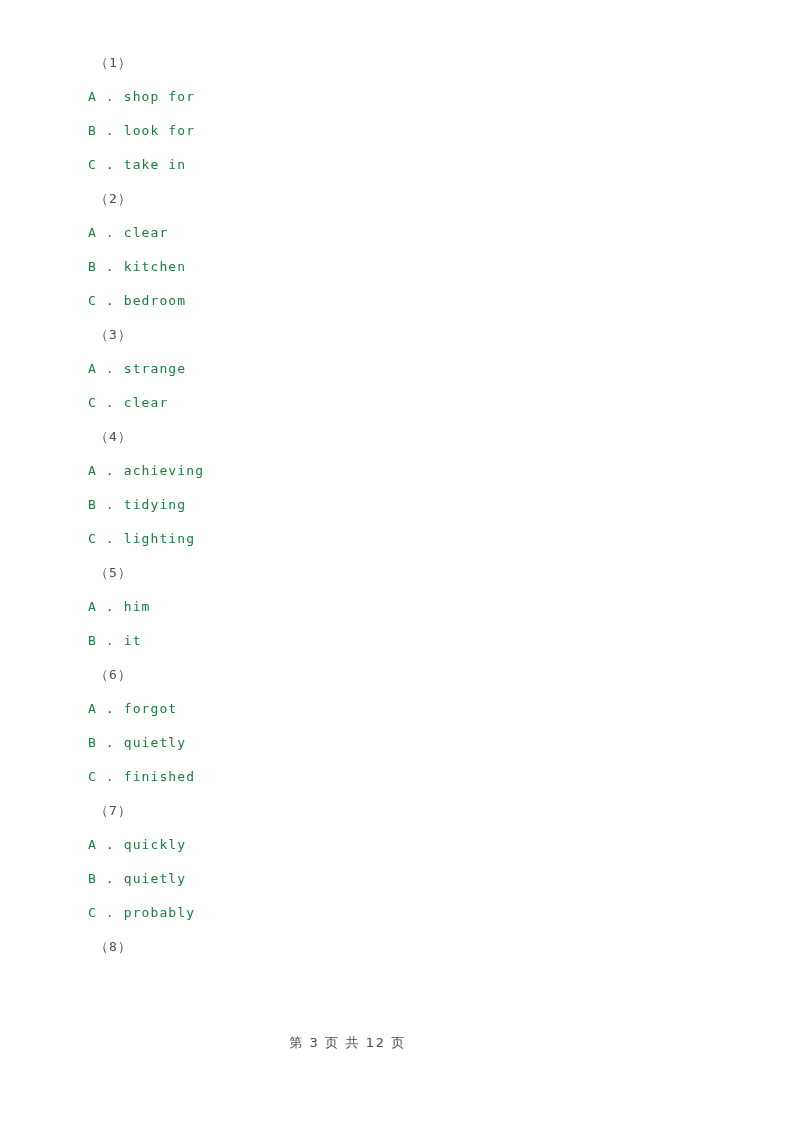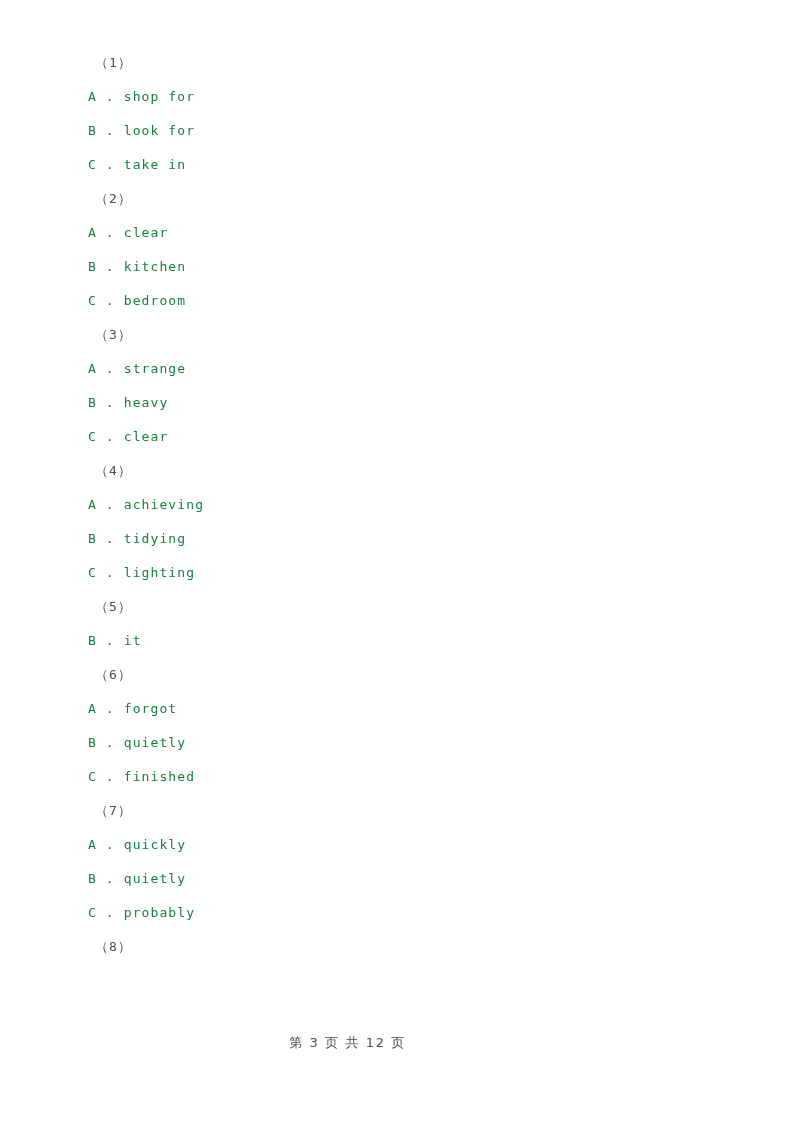--- a/index.html
+++ b/index.html
@@ -100,33 +100,33 @@
     <div class="qgroup">
       <div class="qnum">（2）</div>
       <div class="option"><span class="opt-letter">A</span><span class="opt-sep"> . </span><span class="opt-text">clear</span></div>
       <div class="option"><span class="opt-letter">B</span><span class="opt-sep"> . </span><span class="opt-text">kitchen</span></div>
       <div class="option"><span class="opt-letter">C</span><span class="opt-sep"> . </span><span class="opt-text">bedroom</span></div>
     </div>
 
     <div class="qgroup">
       <div class="qnum">（3）</div>
       <div class="option"><span class="opt-letter">A</span><span class="opt-sep"> . </span><span class="opt-text">strange</span></div>
-      <div class="option"><span class="opt-letter">B</span><span class="opt-sep"> . </span><span class="opt-text">heavy</span></div>
       <div class="option"><span class="opt-letter">C</span><span class="opt-sep"> . </span><span class="opt-text">clear</span></div>
     </div>
 
     <div class="qgroup">
       <div class="qnum">（4）</div>
       <div class="option"><span class="opt-letter">A</span><span class="opt-sep"> . </span><span class="opt-text">achieving</span></div>
       <div class="option"><span class="opt-letter">B</span><span class="opt-sep"> . </span><span class="opt-text">tidying</span></div>
       <div class="option"><span class="opt-letter">C</span><span class="opt-sep"> . </span><span class="opt-text">lighting</span></div>
     </div>
 
     <div class="qgroup">
       <div class="qnum">（5）</div>
+      <div class="option"><span class="opt-letter">A</span><span class="opt-sep"> . </span><span class="opt-text">him</span></div>
       <div class="option"><span class="opt-letter">B</span><span class="opt-sep"> . </span><span class="opt-text">it</span></div>
     </div>
 
     <div class="qgroup">
       <div class="qnum">（6）</div>
       <div class="option"><span class="opt-letter">A</span><span class="opt-sep"> . </span><span class="opt-text">forgot</span></div>
       <div class="option"><span class="opt-letter">B</span><span class="opt-sep"> . </span><span class="opt-text">quietly</span></div>
       <div class="option"><span class="opt-letter">C</span><span class="opt-sep"> . </span><span class="opt-text">finished</span></div>
     </div>
 

